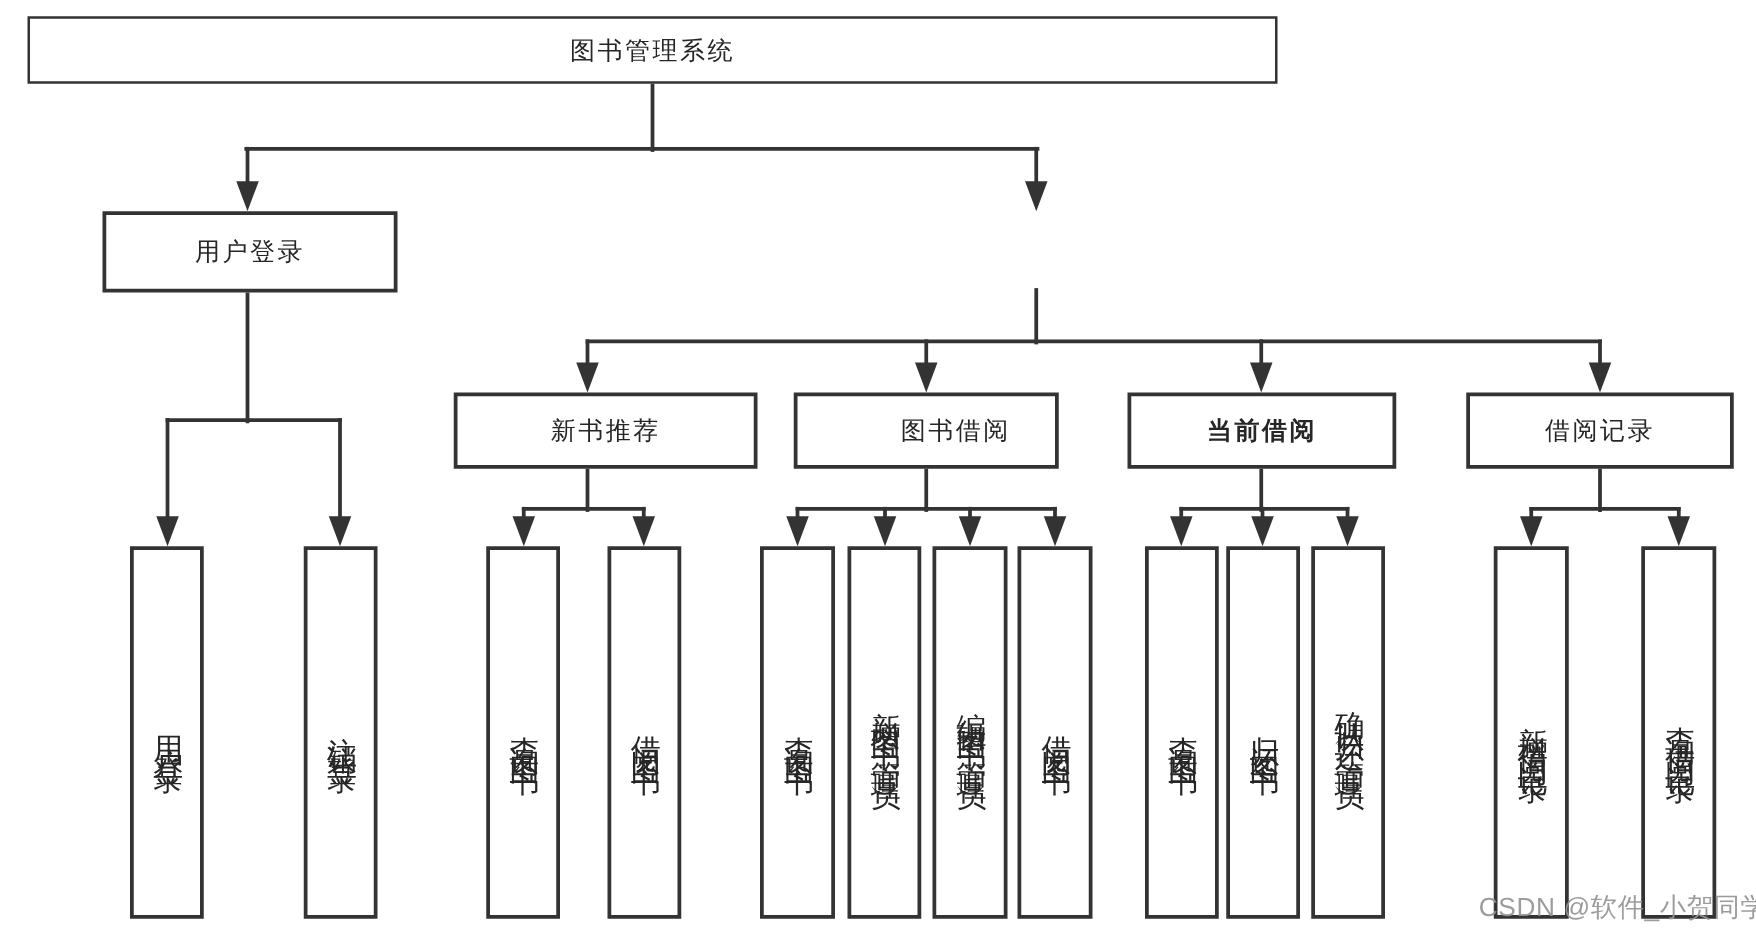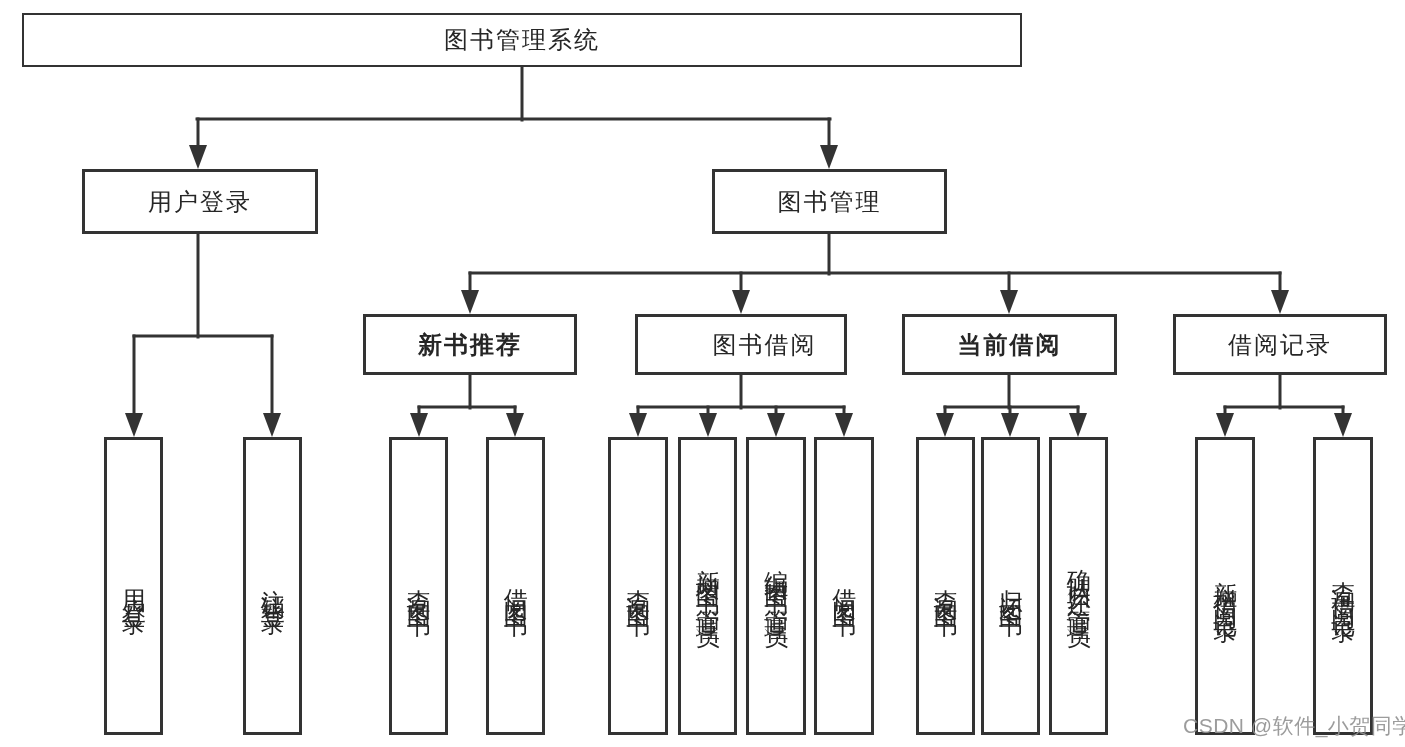--- a/index.html
+++ b/index.html
@@ -23,21 +23,21 @@
     position: absolute;
     box-sizing: border-box;
     background: #ffffff;
     border: 3px solid #333333;
     color: #262626;
     display: flex;
     align-items: center;
     justify-content: center;
     z-index: 2;
   }
-  .hbox { font-size: 24px; letter-spacing: 2px; white-space: nowrap; }
+  .hbox { font-size: 20px; letter-spacing: 2px; white-space: nowrap; }
   .root-box { border-width: 2.5px; }
   .vtext {
     writing-mode: vertical-rl;
     text-orientation: mixed;
     font-size: 24px;
     letter-spacing: 8px;
     line-height: 1.1;
     white-space: nowrap;
   }
   .watermark {
@@ -118,25 +118,22 @@
     <polygon class="carrow" points="1334,413 1352,413 1343,437"></polygon>
   </svg>
 
   <div class="box hbox root-box" style="left:22px; top:13px; width:1000px; height:54px;">
     <span>图书管理系统</span>
   </div>
 
   <div class="box hbox" style="left:82px; top:169px; width:236px; height:65px;">
     <span>用户登录</span>
   </div>
-  <div class="box hbox" style="left:712px; top:169px; width:235px; height:65px;">
-    <span>图书管理</span>
-  </div>
 
-  <div class="box hbox" style="left:363px; top:314px; width:214px; height:61px;font-weight:bold;">
+  <div class="box hbox" style="left:363px; top:314px; width:243px; height:61px;">
     <span>新书推荐</span>
   </div>
   <div class="box hbox" style="left:635px; top:314px; width:212px; height:61px;padding-left:47px;">
     <span>图书借阅</span>
   </div>
   <div class="box hbox" style="left:902px; top:314px; width:215px; height:61px;font-weight:bold;">
     <span>当前借阅</span>
   </div>
   <div class="box hbox" style="left:1173px; top:314px; width:214px; height:61px;">
     <span>借阅记录</span>

